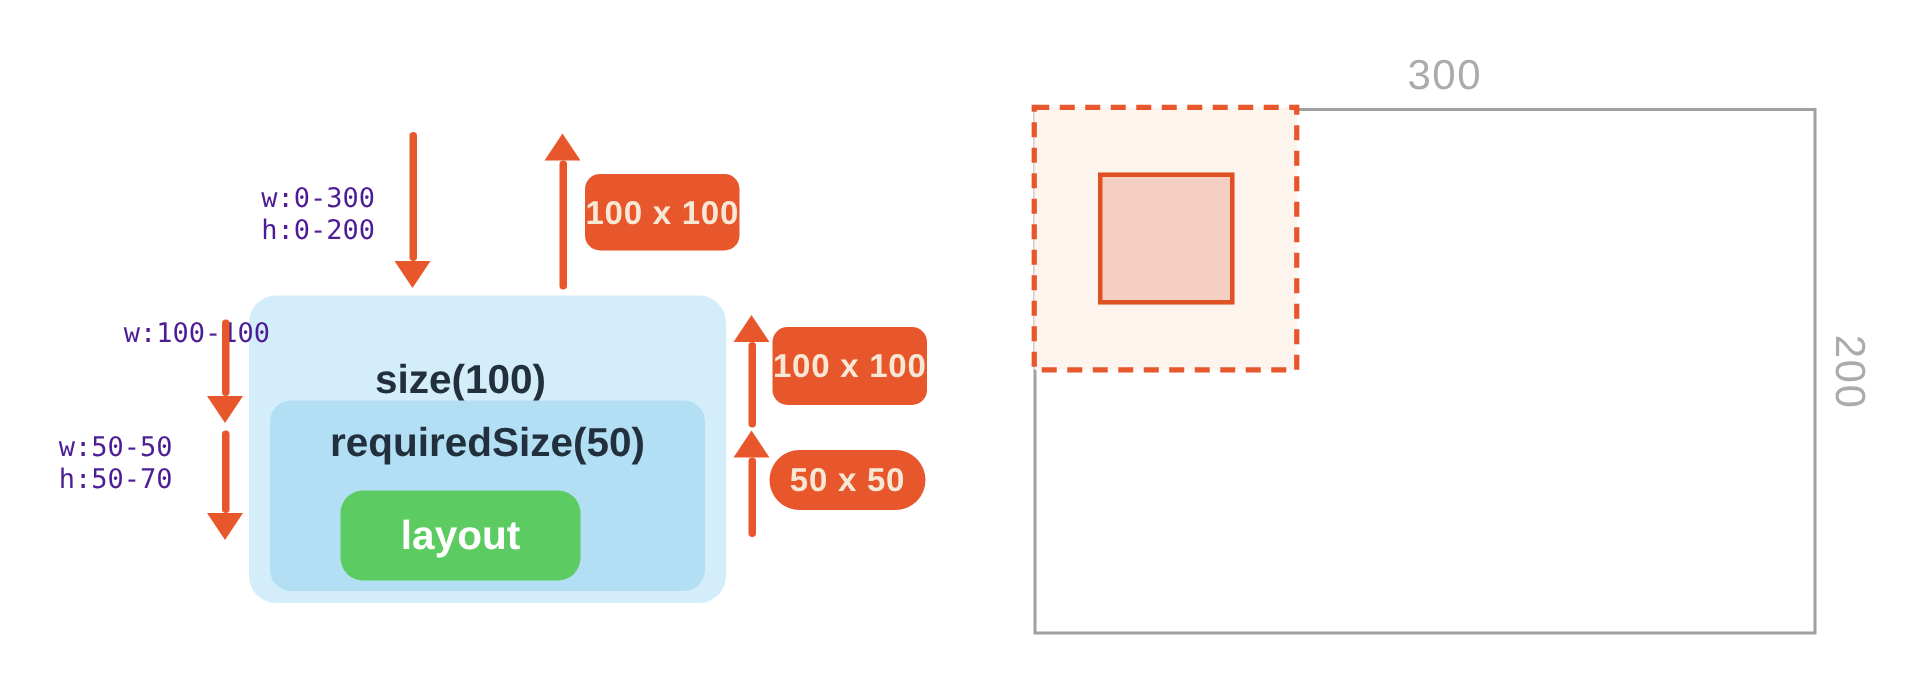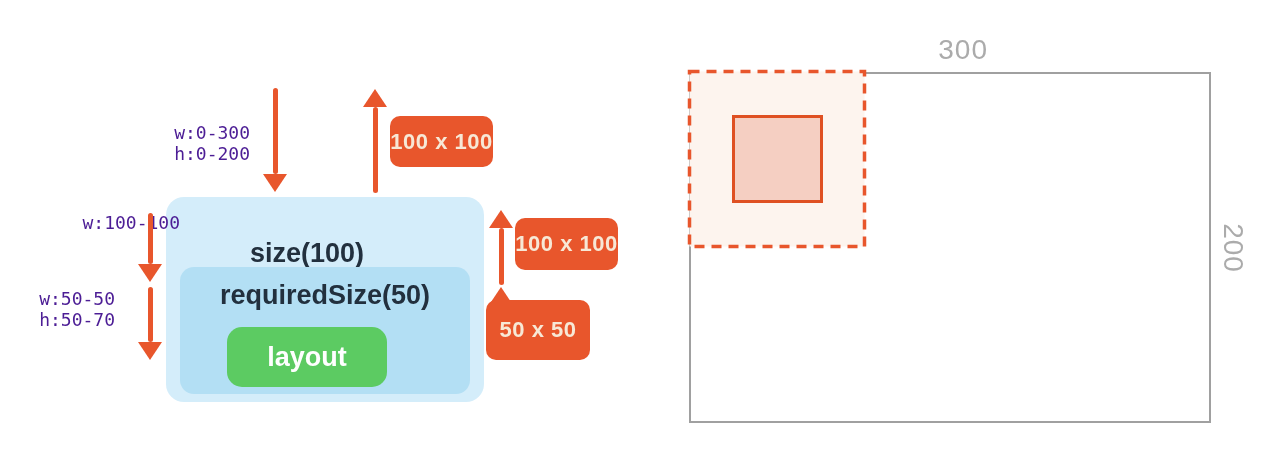--- a/index.html
+++ b/index.html
@@ -196,21 +196,21 @@
     <div class="shaft"></div>
   </div>
 
   <div class="badge" style="left:515px; top:218px; width:103px; height:52px;">100 x 100</div>
 
   <div class="arrow" style="left:489px; top:287px; height:71px;">
     <div class="head-up"></div>
     <div class="shaft"></div>
   </div>
 
-  <div class="badge" style="left:486px; top:300px; width:104px; height:60px;">50 x 50</div>
+  <div class="badge" style="left:513px; top:300px; width:104px; height:40px;border-radius:24px;">50 x 50</div>
 
   <div class="gray-rect"></div>
 
   <div class="gray-label horizontal">300</div>
 
   <div class="gray-label vertical">200</div>
 
   <svg class="dashed-box-svg" width="180" height="180" viewBox="0 0 180 180">
     <rect x="2.5" y="2.5" width="175" height="175" fill="#FDF4EE" stroke="#E8562C" stroke-width="3.5" stroke-dasharray="10 7"></rect>
   </svg>

